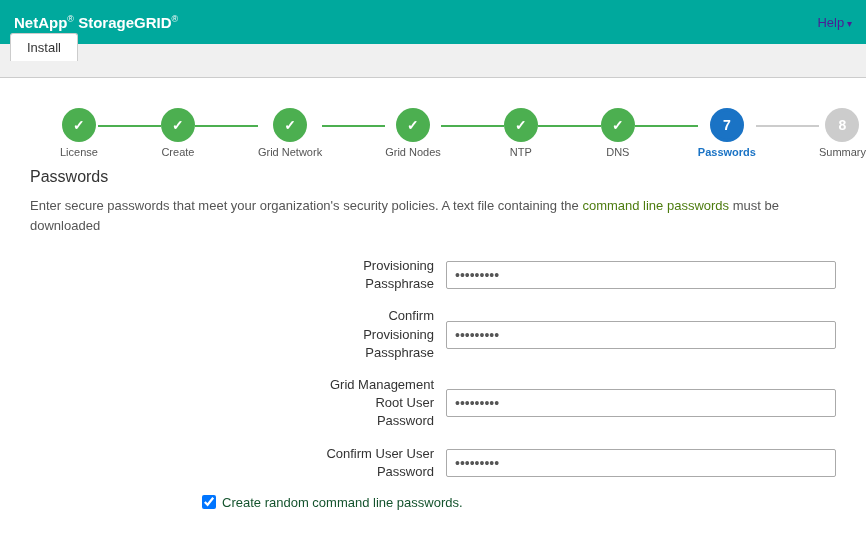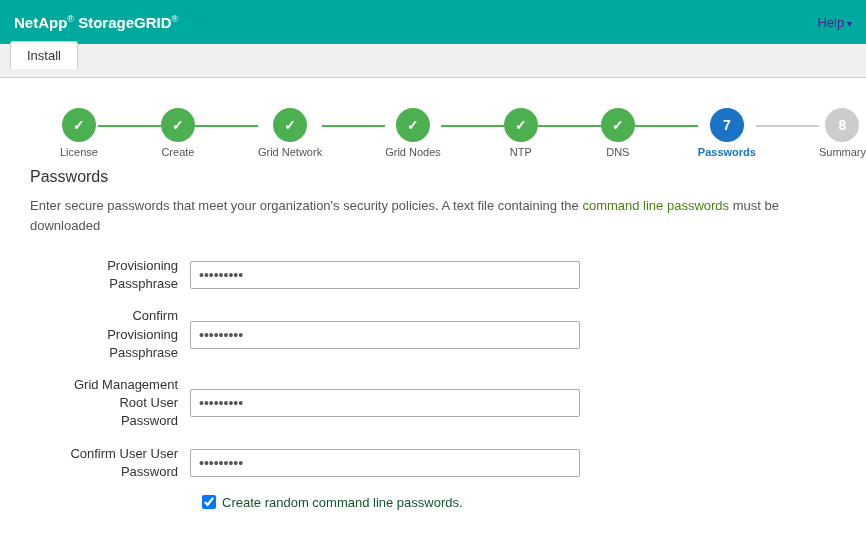--- a/index.html
+++ b/index.html
@@ -30,21 +30,21 @@
     }
     .header-help::after {
       content: ' ▾';
       font-size: 10px;
     }
 
     
     .tab-bar {
       background: #f0f0f0;
       border-bottom: 1px solid #ccc;
-      padding: 8px 10px;
+      padding: 16px 10px;
       height: 34px;
       display: flex;
       align-items: flex-end;
     }
     .tab {
       background: #fff;
       border: 1px solid #ccc;
       border-bottom: none;
       padding: 6px 16px;
       font-size: 13px;
@@ -128,20 +128,21 @@
       line-height: 1.5;
     }
     .section-description a {
       color: #4d7c0f;
       text-decoration: none;
     }
     .form-row {
       display: flex;
       align-items: center;
       margin-bottom: 14px;
+      justify-content: flex-end;
     }
     .form-label {
       text-align: right;
       width: 160px;
       min-width: 160px;
       padding-right: 12px;
       color: #333;
       font-size: 13px;
       line-height: 1.4;
     }

